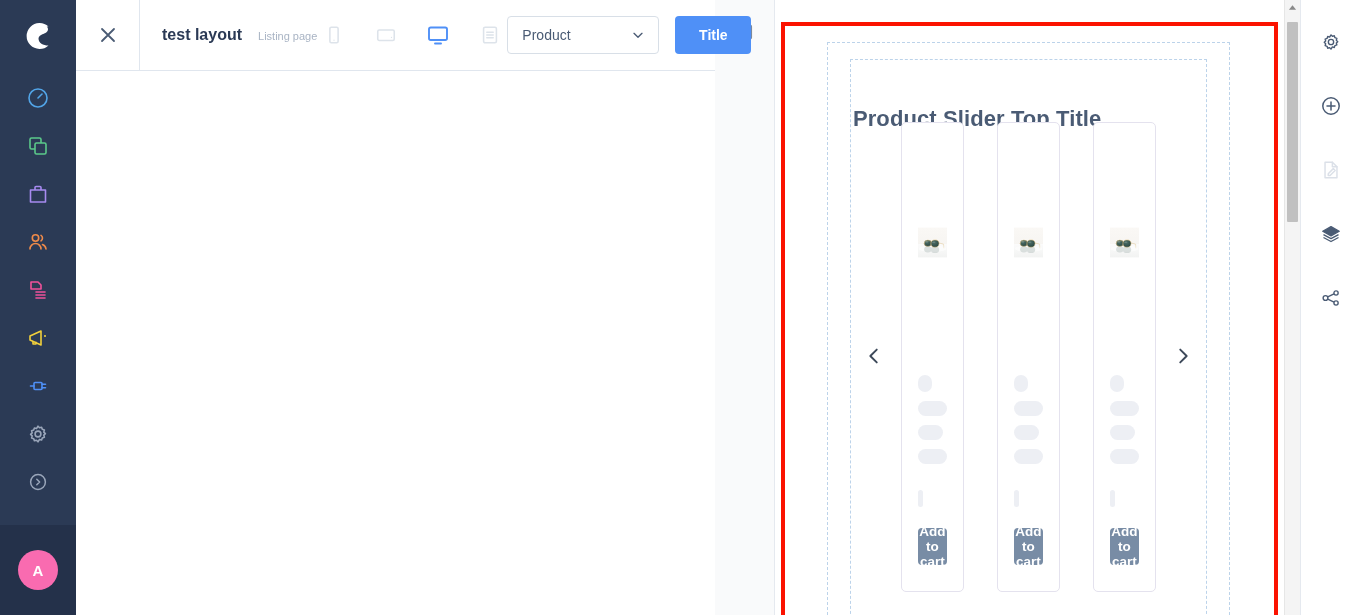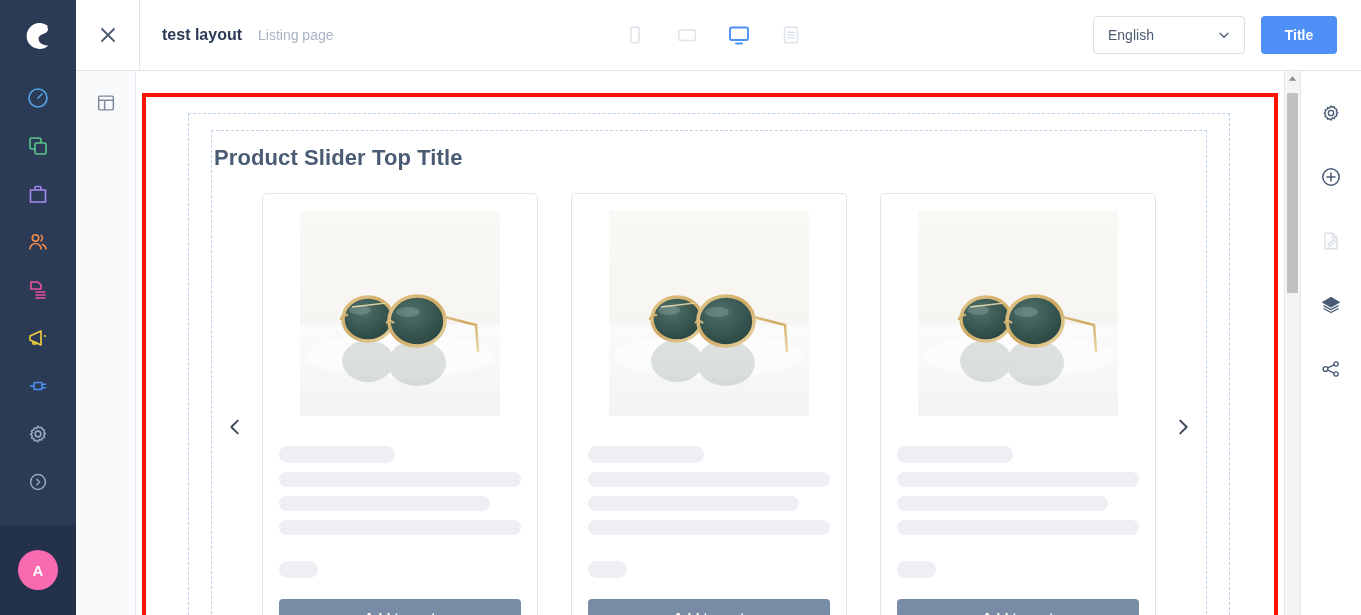--- a/index.html
+++ b/index.html
@@ -51,21 +51,21 @@
     background: #f96bb0;
     color: #fff;
     display: flex; align-items: center; justify-content: center;
     font-size: 15px; font-weight: bold;
     letter-spacing: .3px;
   }
 
   
   .main-col {
     flex: 1 1 auto;
-    display: flex; flex-direction: column;
+    display: flex; flex-direction: row;
     min-width: 0;
     height: 615px;
     position: relative;
     border-radius: 14px;
   }
 
   
   .topbar {
     height: 71px;
     flex: 0 0 71px;
@@ -84,21 +84,21 @@
   }
   .title-block {
     display: flex; align-items: baseline; gap: 16px;
     padding-left: 22px;
     flex: 0 0 auto;
   }
   .doc-title {
     font-size: 16px; font-weight: bold; color: #2b3a55;
   }
   .doc-subtitle {
-    font-size: 14px; color: #a9b4c4;
+    font-size: 11px; color: #a9b4c4;
   }
   .device-switch {
     flex: 1 1 auto;
     display: flex; align-items: center; justify-content: center;
     gap: 18px;
   }
   .device-btn {
     width: 34px; height: 34px;
     display: flex; align-items: center; justify-content: center;
     cursor: pointer;
@@ -176,20 +176,21 @@
     position: absolute;
     left: 22px; top: 16px; right: 22px; bottom: -10px;
     border: 1px dashed #bcd3ea;
     padding: 12px 0 0 0;
   }
   .slider-title {
     font-size: 22px; font-weight: bold;
     color: #4a5b74;
     padding: 2px 0 0 2px;
     letter-spacing: .1px;
+    margin-top: 32px;
   }
   .slider-row {
     position: absolute;
     left: 0; right: 0; top: 62px; bottom: 0;
     display: flex; align-items: flex-start;
   }
   .slider-arrow {
     width: 46px;
     flex: 0 0 46px;
     display: flex; align-items: flex-start; justify-content: center;
@@ -424,21 +425,21 @@
           <svg width="22" height="22" viewBox="0 0 24 24" fill="none" stroke="#dde3ea" stroke-width="1.7" stroke-linecap="round" stroke-linejoin="round">
             <rect x="5" y="3.5" width="14" height="17" rx="1.6"></rect>
             <path d="M8.5 9 H15.5 M8.5 12 H15.5 M8.5 15 H15.5"></path>
           </svg>
         </div>
 
       </div>
 
       <div class="topbar-right">
         <div class="lang-select">
-          <span>English</span>
+          <span>Product</span>
           <svg width="16" height="16" viewBox="0 0 24 24" fill="none" stroke="#4a5b74" stroke-width="2" stroke-linecap="round" stroke-linejoin="round">
             <path d="M6 9.5 L12 15.5 L18 9.5"></path>
           </svg>
         </div>
         <button class="save-btn">Title</button>
       </div>
     </div>
 
     <div class="body-row">
 

